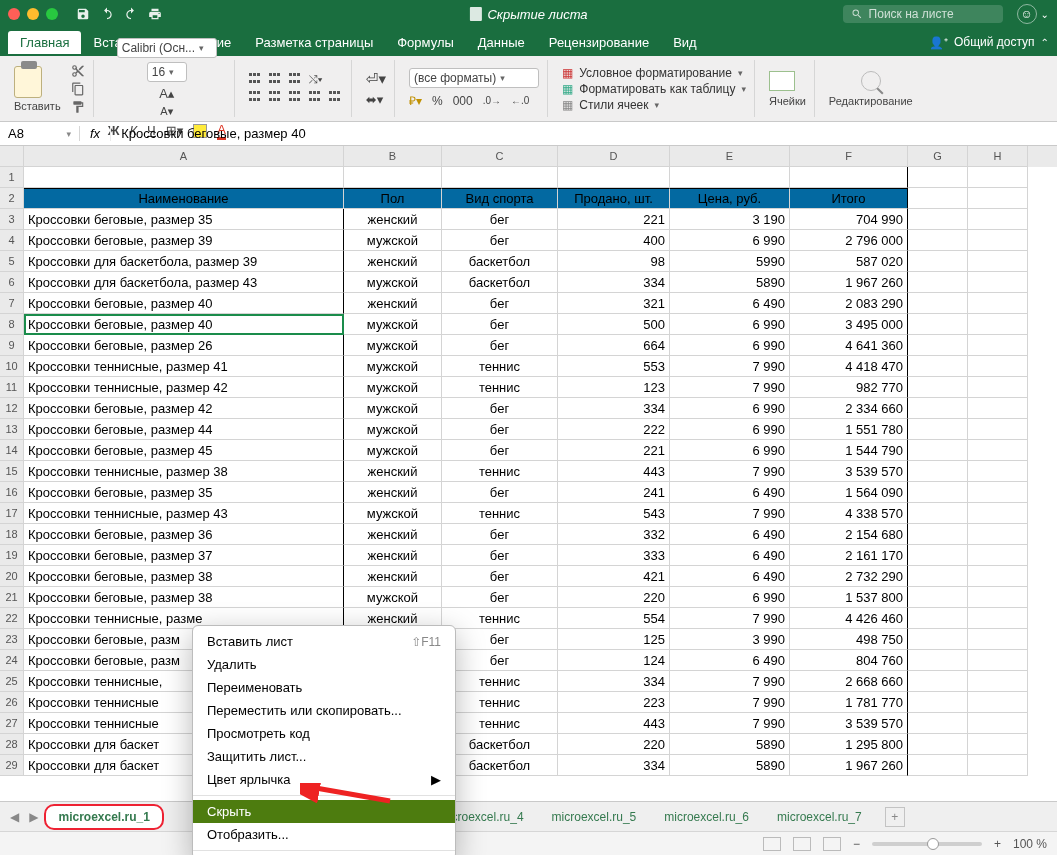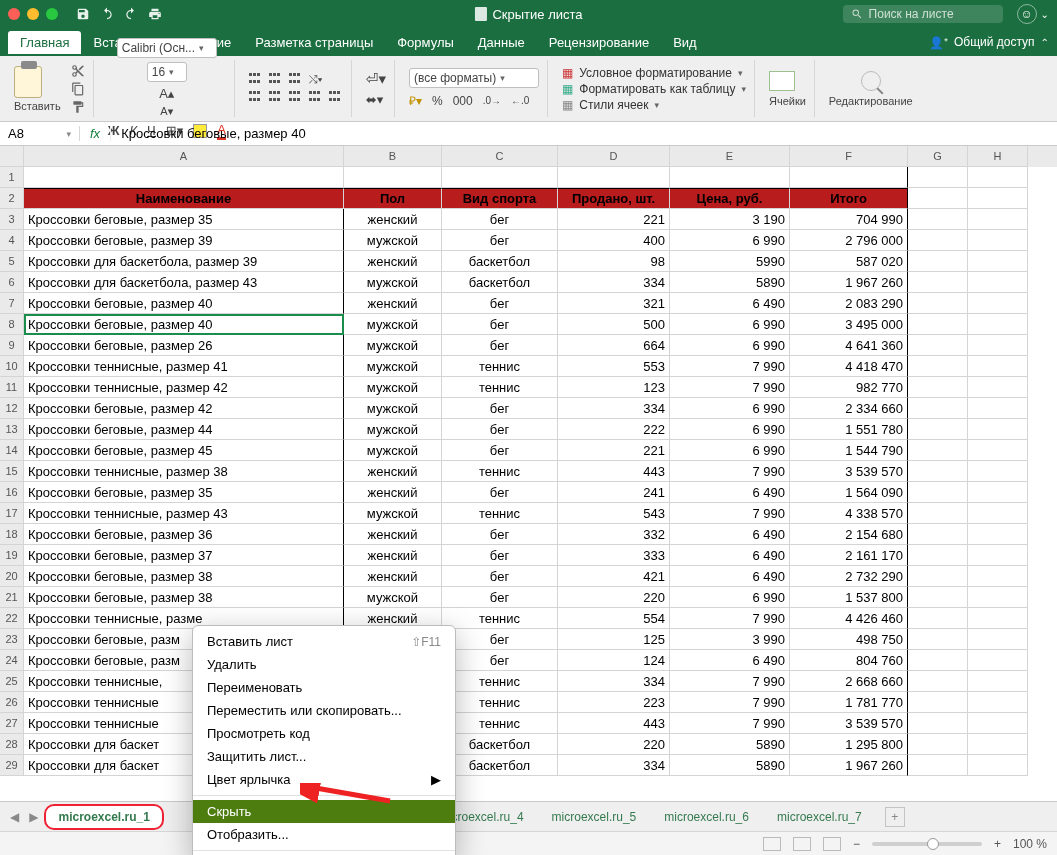--- a/index.html
+++ b/index.html
@@ -5,21 +5,21 @@
 * { box-sizing: border-box; margin: 0; padding: 0; font-family: -apple-system, "Helvetica Neue", Arial, sans-serif; }
 body { width: 1057px; height: 855px; background: #f5f5f5; overflow: hidden; position: relative; font-size: 13px; }
 
 
 .titlebar { background: #1a6e3f; height: 28px; display: flex; align-items: center; color: #fff; padding: 0 8px; position: relative; }
 .traffic { display: flex; gap: 7px; }
 .traffic span { width: 12px; height: 12px; border-radius: 50%; display: inline-block; }
 .tl-r { background: #ff5f57; } .tl-y { background: #febc2e; } .tl-g { background: #28c840; }
 .qat { display: flex; gap: 10px; margin-left: 18px; align-items:center; }
 .qat svg, .qat .ic { width:14px; height:14px; fill:#fff; opacity:.9; }
-.doctitle { position:absolute; left:50%; transform:translateX(-50%); display:flex; align-items:center; gap:6px; }
+.doctitle { position:absolute; left:50%; transform:translateX(-50%); display:flex; align-items:center; gap:6px;font-style:italic; }
 .doctitle .doc-icon { width:12px; height:14px; background:#fff; opacity:.85; border-radius:1px; }
 .titlebar .search { margin-left:auto; background:rgba(255,255,255,.16); border-radius:4px; padding:2px 8px; display:flex; align-items:center; gap:6px; font-size:12px; color:rgba(255,255,255,.75); width:160px; }
 .titlebar .help { margin-left:14px; width:20px; height:20px; border:1px solid rgba(255,255,255,.5); border-radius:50%; display:flex; align-items:center; justify-content:center; font-size:12px; }
 
 
 .tabs { background: #1a6e3f; display:flex; align-items:center; padding: 0 8px; height:28px; color:#fff; font-size:13px; }
 .tab { padding: 4px 12px; cursor:pointer; }
 .tab.active { background:#fff; color:#1a6e3f; border-radius:3px 3px 0 0; }
 .share { margin-left:auto; font-size:12px; display:flex; align-items:center; gap:6px; }
 
@@ -41,33 +41,33 @@
 .grid-ic span i { width:3px; height:3px; background:#555; }
 .condrow { display:flex; align-items:center; gap:6px; font-size:12px; color:#333; }
 .condrow .chev { font-size:9px; color:#666; }
 .cell-ic { width:26px; height:20px; background:#fff; border:1px solid #9cc08e; position:relative; }
 .ed-ic { width:20px; height:20px; border:1px solid #bbb; border-radius:50%; position:relative; }
 .ed-ic::after { content:''; position:absolute; width:8px; height:2px; background:#888; bottom:-2px; right:-4px; transform:rotate(45deg); }
 
 
 .fbar { background:#fff; border-bottom:1px solid #c9c9c9; height:24px; display:flex; align-items:center; font-size:13px; }
 .namebox { width:80px; border-right:1px solid #d6d6d6; padding:0 8px; display:flex; align-items:center; justify-content:space-between; }
-.fx { padding:0 10px; color:#15803d; font-style:italic; border-right:1px solid #eaeaea; }
+.fx { padding:0 10px; color:#000000; font-style:italic; border-right:1px solid #eaeaea; }
 .ftxt { padding:0 10px; flex:1; }
 
 
 .sheet { background:#fff; height: calc(855px - 28px - 28px - 66px - 24px - 30px - 24px); display:flex; }
 .rh, .ch { font-size:11px; color:#555; text-align:center; border-bottom:1px solid #d4d4d4; border-right:1px solid #d4d4d4; display:flex; align-items:center; justify-content:center; background:#eaeaea; }
 .rh { height:21px; }
 .ch { height:21px; }
 .colhdr { display:grid; grid-template-columns: 320px 98px 116px 112px 120px 118px 60px 60px; background:#eaeaea; }
 .gridwrap { flex:1; overflow:hidden; }
 .grid { display:grid; grid-template-columns: 320px 98px 116px 112px 120px 118px 60px 60px; }
 .cell { height:21px; border-right:1px solid #d4d4d4; border-bottom:1px solid #d4d4d4; padding:0 4px; font-size:13px; display:flex; align-items:center; overflow:hidden; white-space:nowrap; }
-.cell.hdr { font-weight:bold; justify-content:center; background:#b91c1c; }
+.cell.hdr { font-weight:normal; justify-content:center; background:#0369a1; }
 .cell.b { justify-content:center; }
 .cell.r { justify-content:flex-end; }
 .cell.sel { outline:2px solid #1a8c4b; outline-offset:-2px; }
 .cell.bA { border-right:1px solid #000; }
 .cell.bR { border-right:1px solid #000; }
 .cell.bT { border-top:1px solid #000; }
 
 
 .ctx { position:absolute; left:192px; top:625px; width:264px; background:#fff; border:1px solid #bcbcbc; border-radius:6px; box-shadow:0 8px 30px rgba(0,0,0,.28); padding:4px 0; font-size:13px; z-index:50; }
 .ctx .item { padding:4px 14px; display:flex; align-items:center; justify-content:space-between; }

